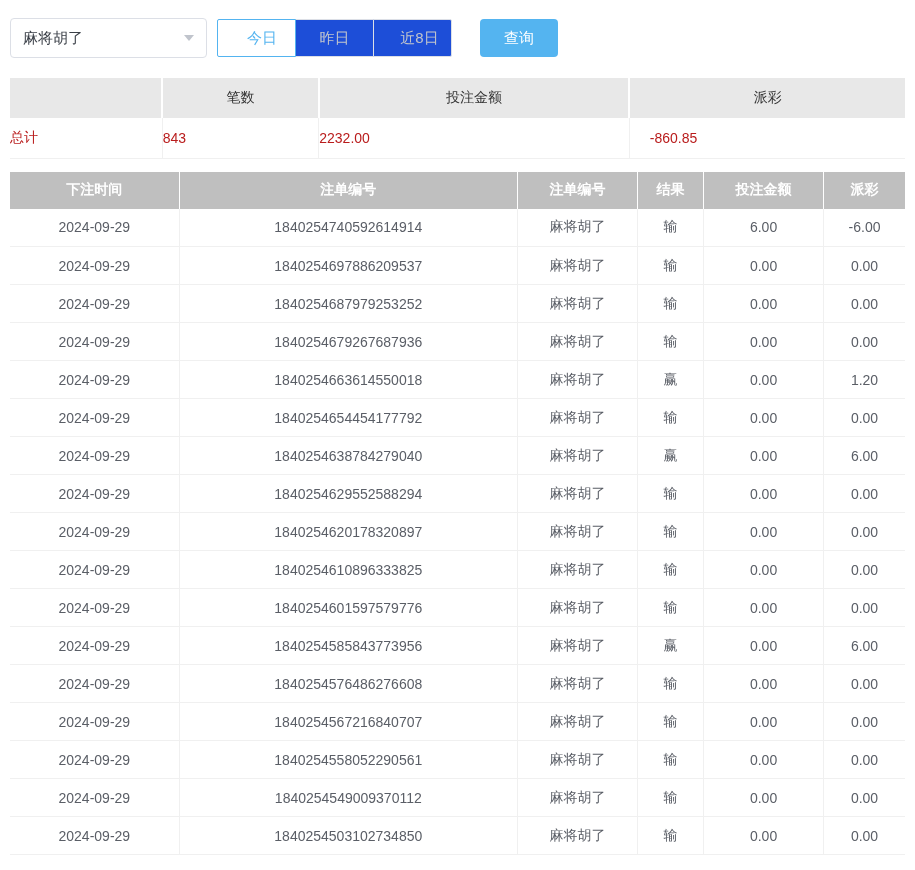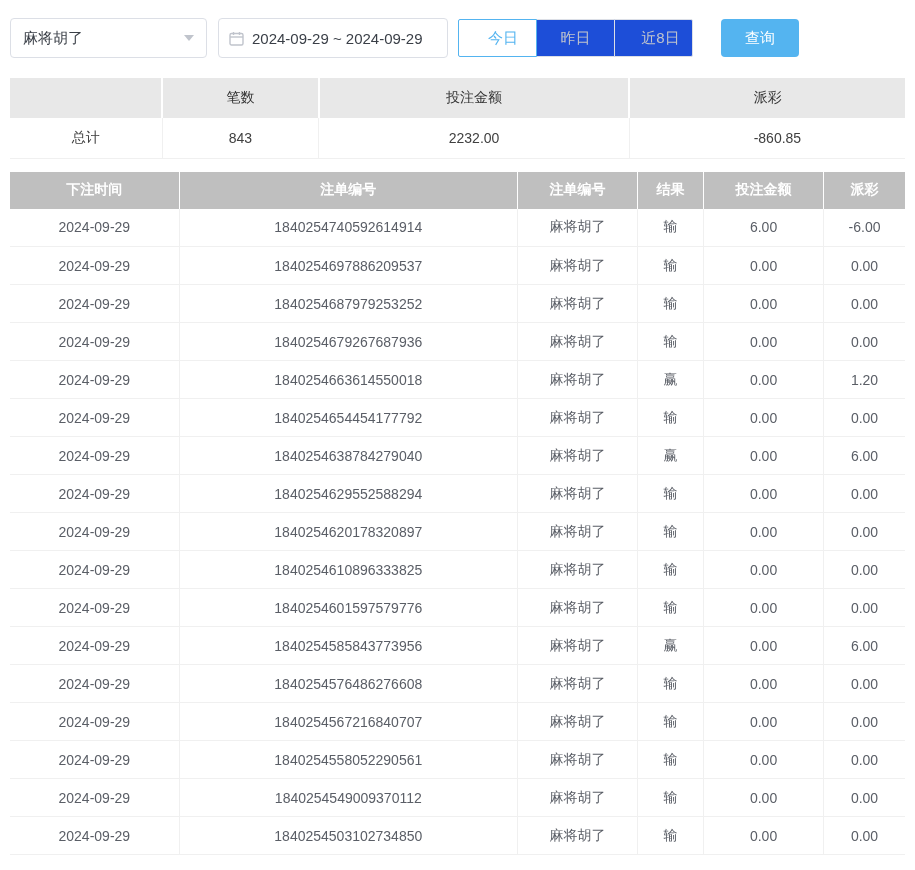--- a/index.html
+++ b/index.html
@@ -30,21 +30,21 @@
   .btn-quick.active { border-color:#54b4f0; color:#54b4f0; position:relative; z-index:1; background:#fff; }
   .btn-query { margin-left:28px; width:78px; height:38px; background:#54b4f0; color:#fff; border:none;
     border-radius:4px; font-size:15px; cursor:pointer; font-family:inherit; }
 
   
   table { width:100%; border-collapse:collapse; table-layout:fixed; font-size:14px; }
   .summary-table { margin-top:20px; }
   .summary-table th { background:#e8e8e8; height:40px; font-weight:normal; color:#333;
     border-right:2px solid #fff; text-align:center; }
   .summary-table th:last-child { border-right:none; }
-  .summary-table td { height:40px; text-align:center; color:#404040;
+  .summary-table td { height:40px; color:#b91c1c;
     border-right:1px solid #f0f0f0; border-bottom:1px solid #f0f0f0; background:#fff; }
   .summary-table td:last-child { border-right:none;padding-left:20px; }
 
   
   .bet-table { margin-top:13px; }
   .bet-table th { background:#bfbfbf; color:#fff; height:37px; font-weight:bold;
     border-right:1px solid #fff; text-align:center; }
   .bet-table th:last-child { border-right:none; }
   .bet-table td { height:38px; text-align:center; color:#5a5e66;
     border-right:1px solid #f0f0f0; border-bottom:1px solid #f0f0f0; background:#fff; }
@@ -57,31 +57,20 @@
 
 <div class="page">
 
 
   <div class="filters">
     <div class="select-box">
       <span>麻将胡了</span>
       <span class="caret-down"></span>
     </div>
 
-    <div class="date-box">
-      <span class="cal">
-        <svg width="15" height="15" viewBox="0 0 15 15">
-          <rect x="1" y="2.5" width="13" height="11.5" rx="1.5" fill="none" stroke="#c0c4cc" stroke-width="1.4"></rect>
-          <line x1="1" y1="6" x2="14" y2="6" stroke="#c0c4cc" stroke-width="1.4"></line>
-          <line x1="4.5" y1="1" x2="4.5" y2="4" stroke="#c0c4cc" stroke-width="1.4"></line>
-          <line x1="10.5" y1="1" x2="10.5" y2="4" stroke="#c0c4cc" stroke-width="1.4"></line>
-        </svg>
-      </span>
-      <span>2024-09-29 ~ 2024-09-29</span>
-    </div>
 
     <div class="btn-group">
       <button class="btn-quick active">今日</button>
       <button class="btn-quick">昨日</button>
       <button class="btn-quick">近8日</button>
     </div>
 
     <button class="btn-query">查询</button>
   </div>
 

